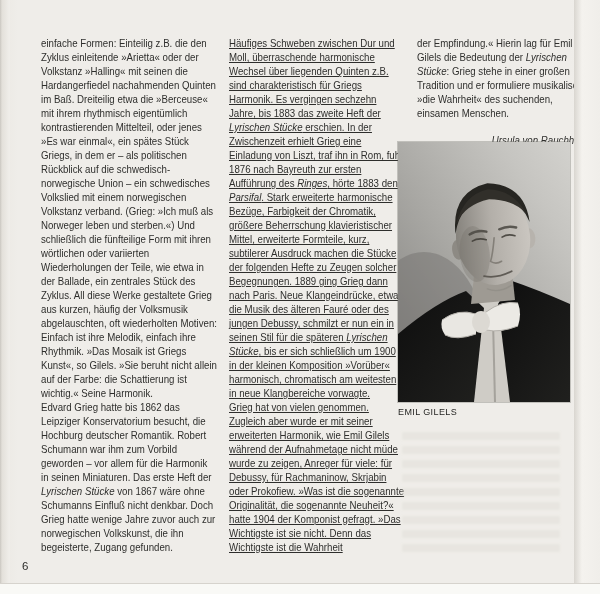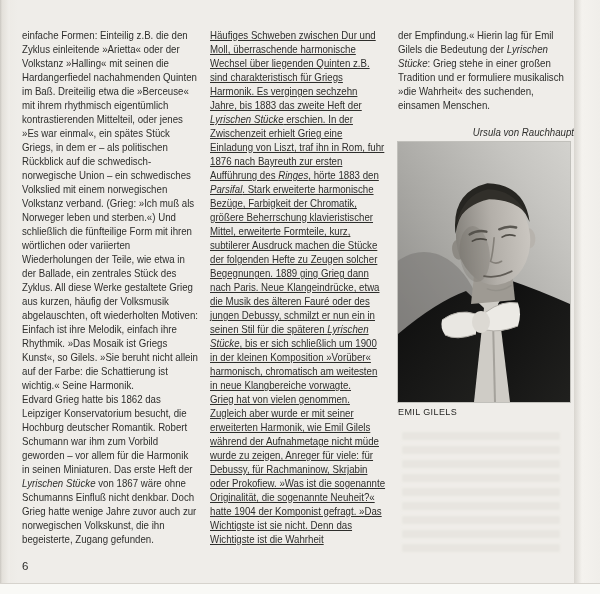--- a/index.html
+++ b/index.html
@@ -18,21 +18,21 @@
   }
   .gutter{
     position:absolute;right:0;top:0;width:26px;height:594px;
     background:linear-gradient(90deg,#d9d6d0 0,#f4f2ee 8px,#f0eeea 100%);
   }
   .bottom-edge{
     position:absolute;left:0;bottom:0;width:600px;height:10px;
     background:#f9f9f6;border-top:1px solid #d6d3cd;
   }
   .col{
-    position:absolute;top:28px;color:#2e2e2c;
+    position:absolute;top:36px;color:#2e2e2c;margin-left:19px;
   }
   .col-inner{
     width:200px;transform:scaleX(0.88);transform-origin:0 0;
     font-size:11px;line-height:14px;letter-spacing:0;
   }
   .col-inner p{margin:0;}
   .col-inner em{font-style:italic;}
   .col1{left:22px;}
   .col2{left:210px;text-decoration:underline;}
   .col3{left:398px;}

